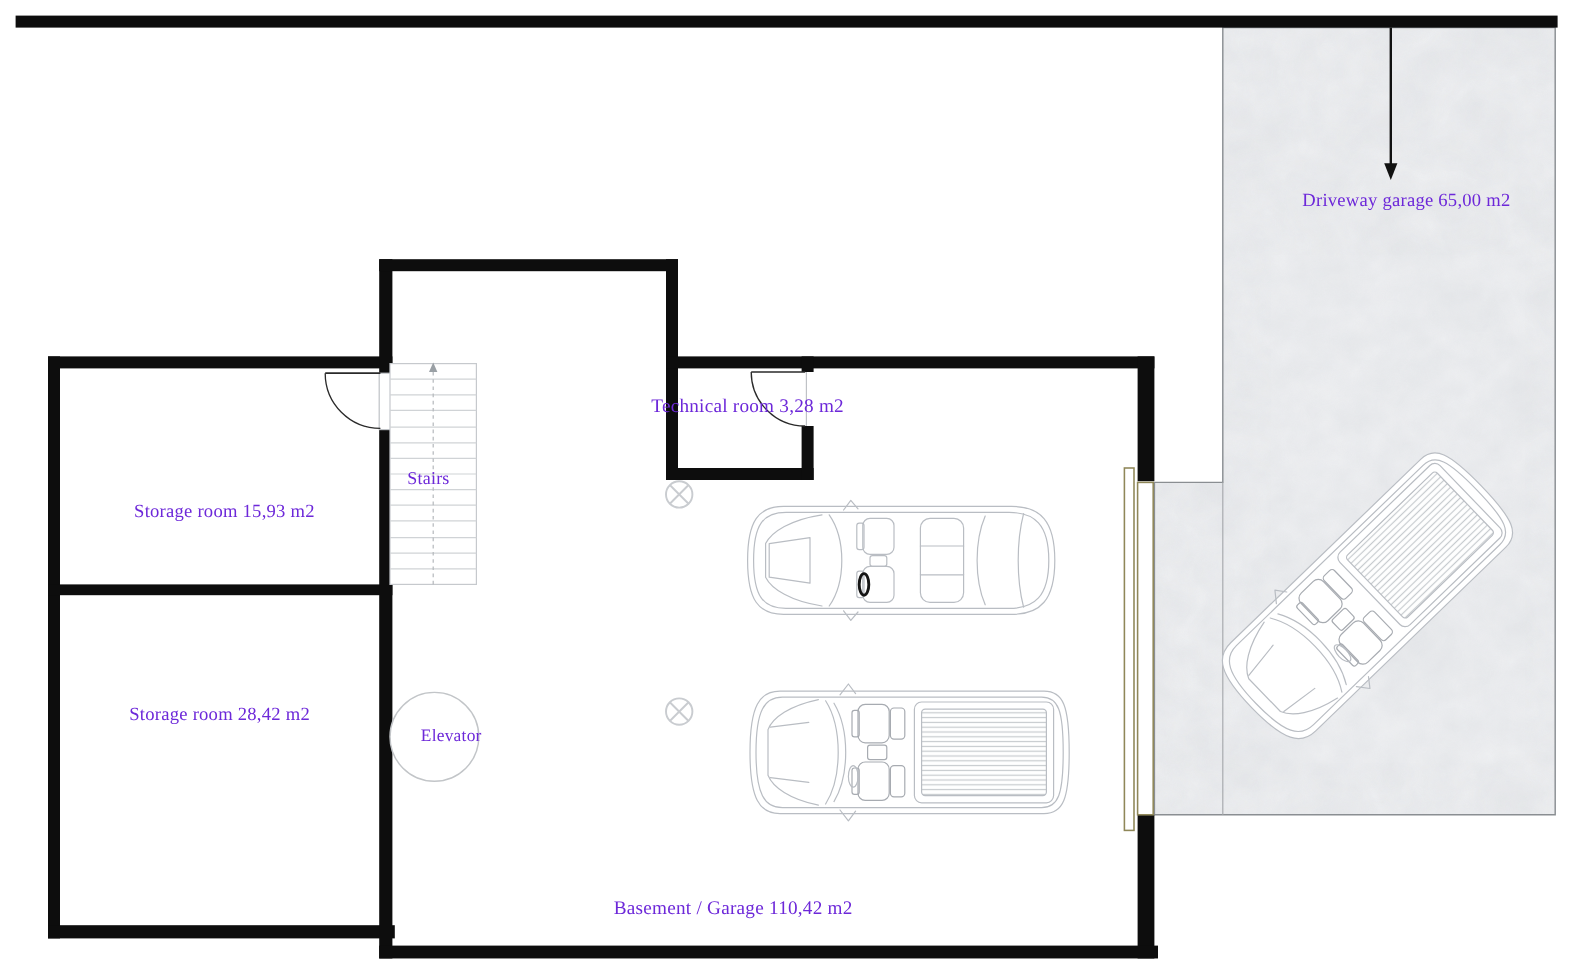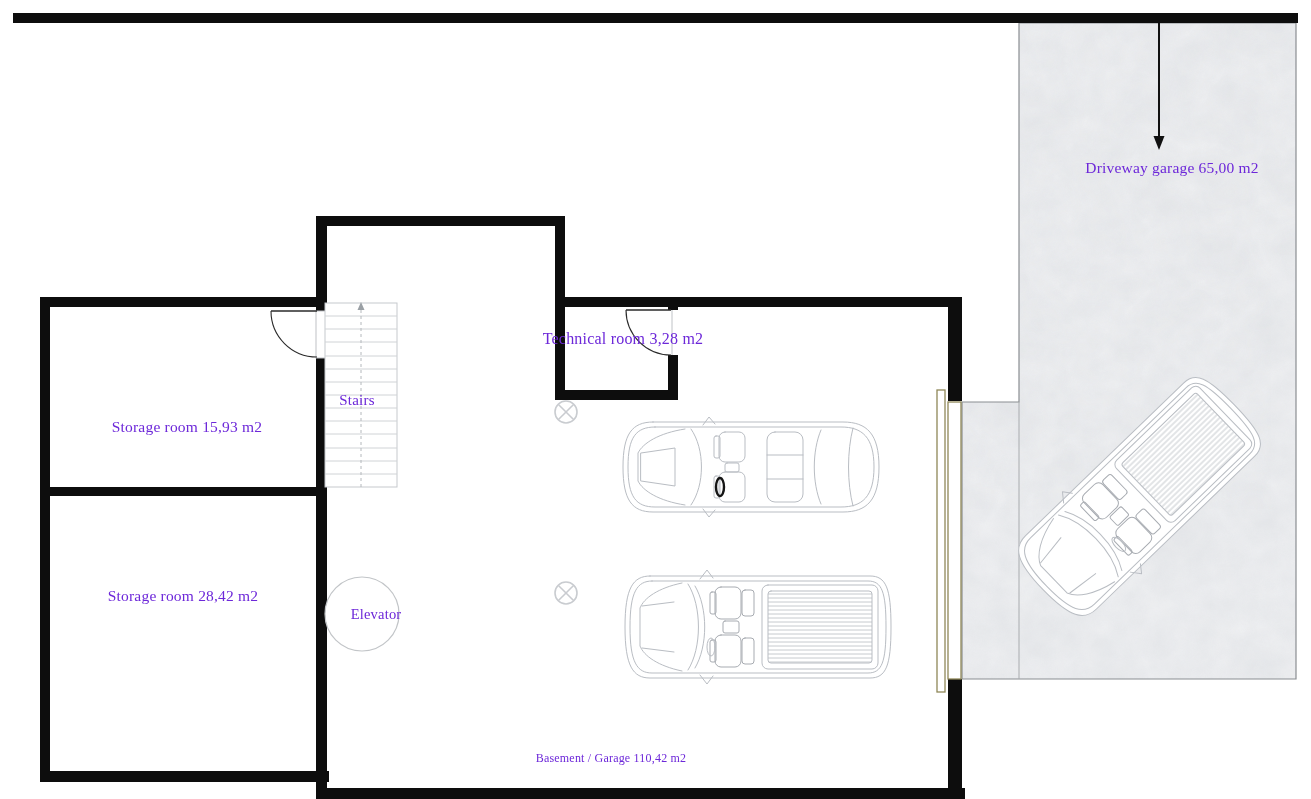--- a/index.html
+++ b/index.html
@@ -4,21 +4,21 @@
 <style>
   html,body{margin:0;padding:0;background:#ffffff;}
   .stage{position:relative;width:1311px;height:799px;background:#fff;overflow:hidden;
          font-family:"Liberation Serif","DejaVu Serif",serif;color:#1b1b1b;}
   svg.plan{position:absolute;left:0;top:0;}
   .lbl{position:absolute;transform:translate(-50%,-50%);white-space:nowrap;
        font-size:15.5px;letter-spacing:.2px;color:#6d28d9;}
   .lbl.small{font-size:16px;}
   .lbl.stairs{font-size:15px;margin-top:23px;}
   .lbl.elev{font-size:14.5px;}
-  .lbl.big{font-size:12px;}
+  .lbl.big{font-size:16px;}
 </style>
 </head>
 <body>
 
 <div class="stage">
 
 <svg class="plan" width="1311" height="799" viewBox="0 0 1311 799">
   <defs>
 
     <filter id="marbleA" x="-5%" y="-5%" width="110%" height="110%">

